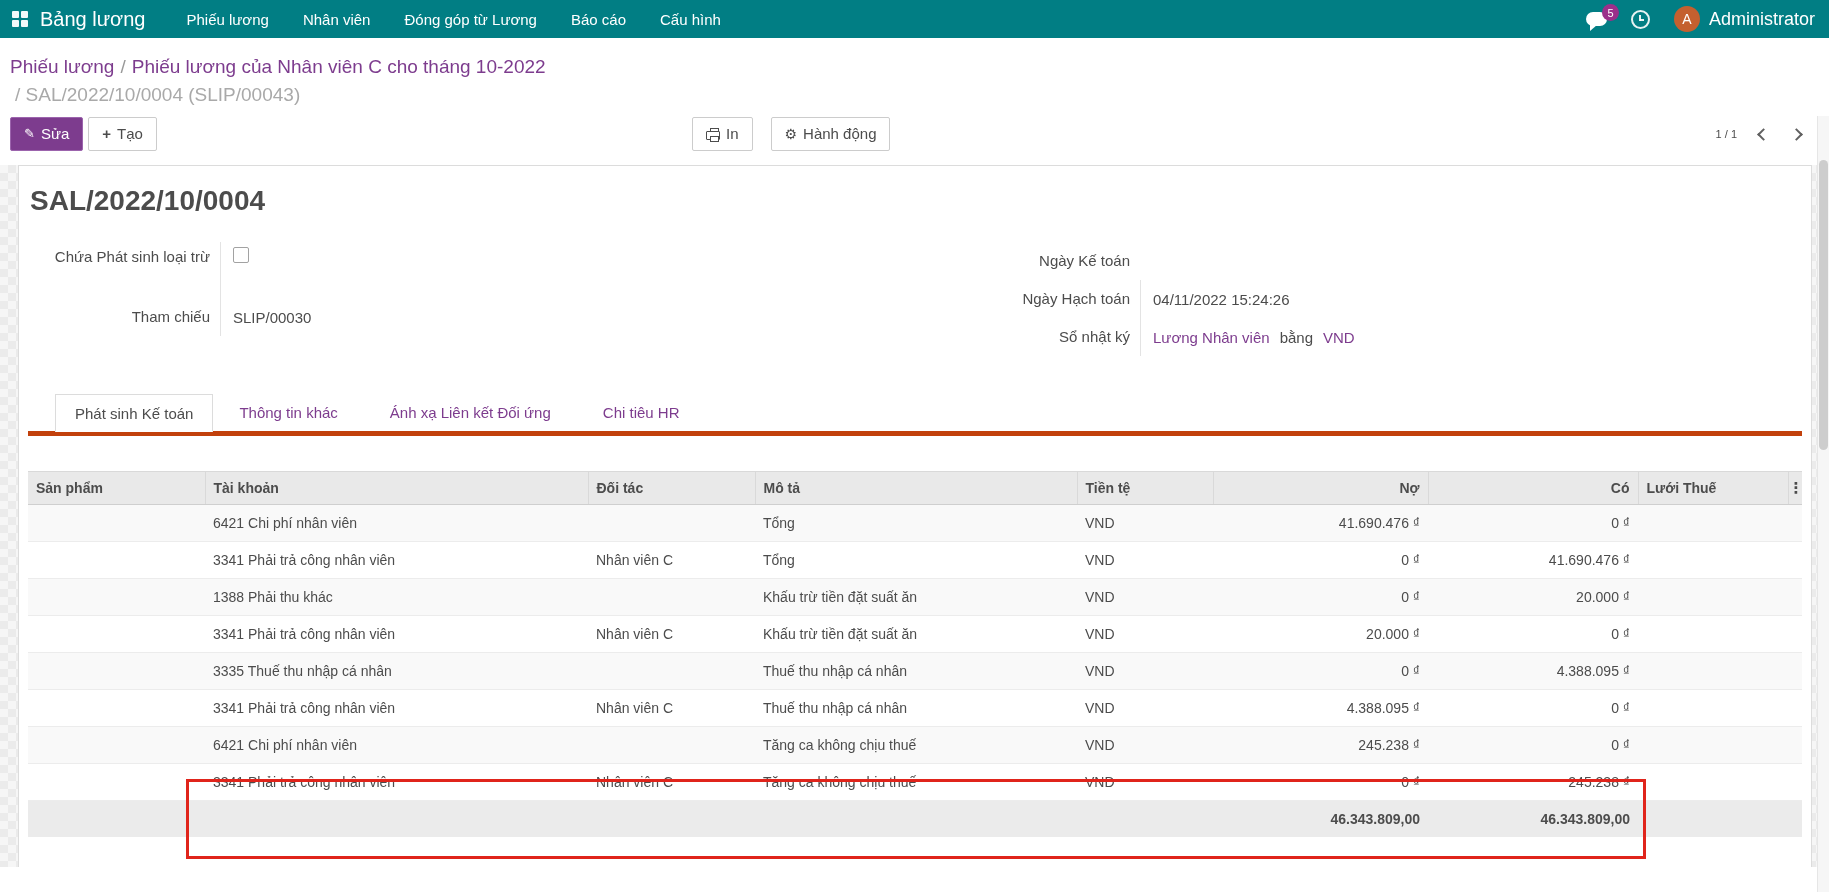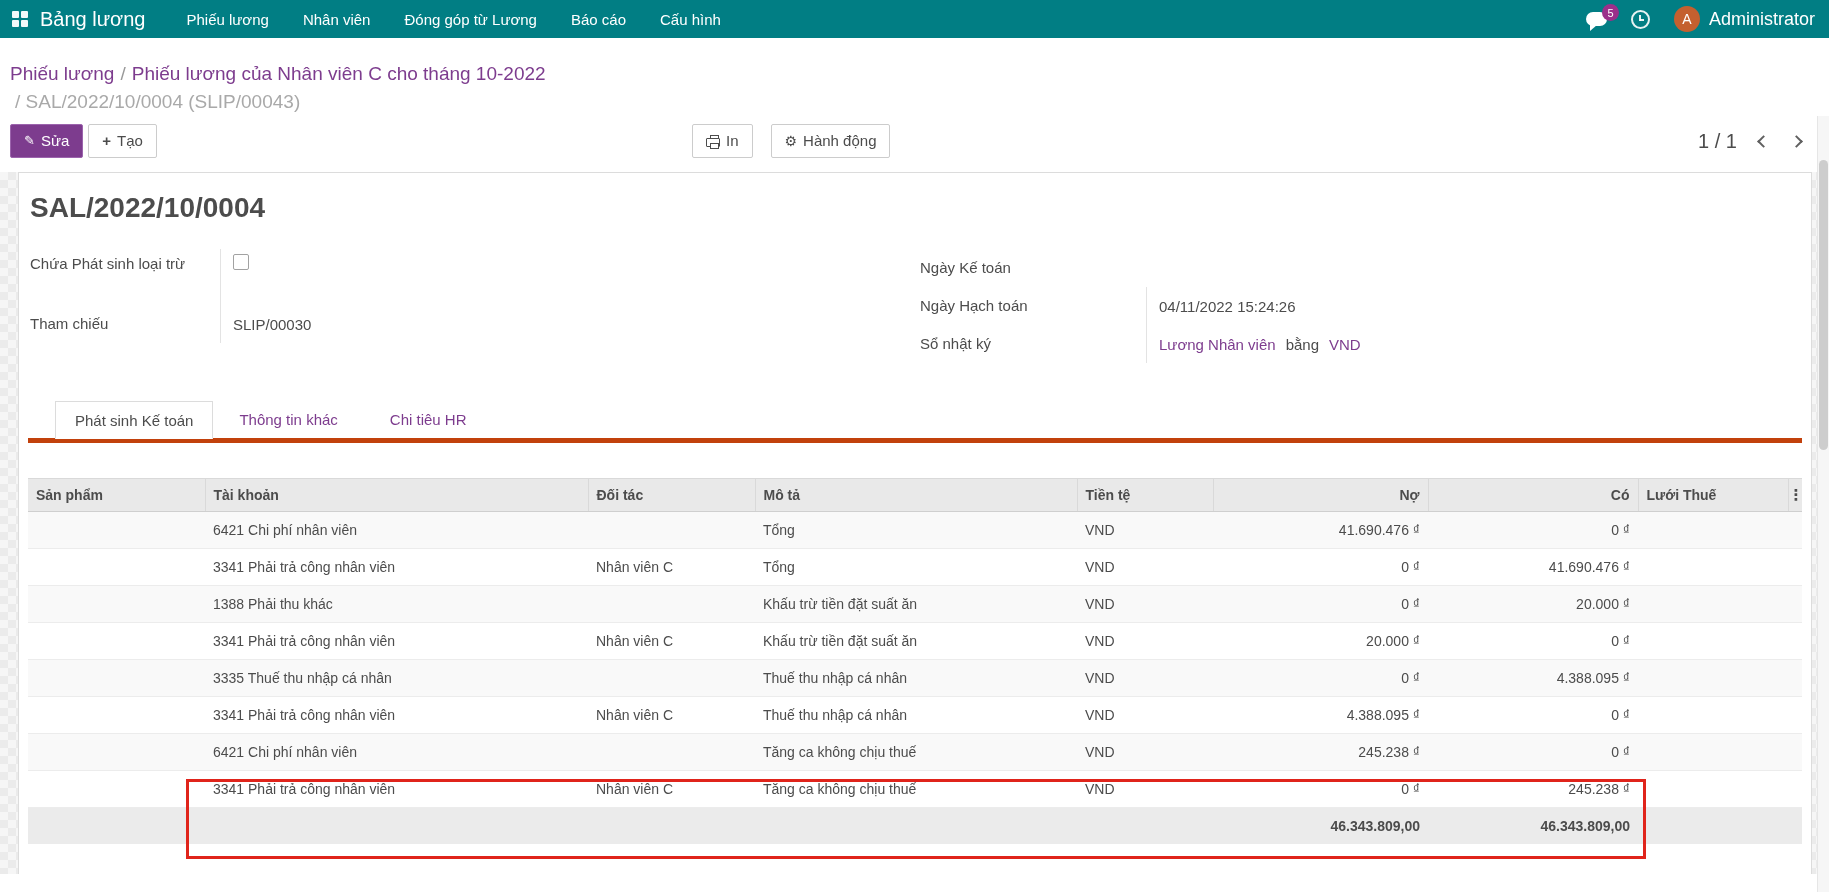--- a/index.html
+++ b/index.html
@@ -20,41 +20,41 @@
   .chat-ic::after { content:""; position:absolute; left:4px; bottom:-5px; width:0; height:0; border-top:6px solid #fff; border-right:7px solid transparent; }
   .chat-badge { position:absolute; top:-8px; right:-12px; min-width:17px; height:17px; border-radius:9px; background:#9b2f8a; color:#fff; font-size:11px; display:flex; align-items:center; justify-content:center; padding:0 4px; }
   .clock-ic { width:19px; height:19px; border:2px solid rgba(255,255,255,.9); border-radius:50%; position:relative; cursor:pointer; }
   .clock-ic::before { content:""; position:absolute; left:6px; top:3px; width:2px; height:6px; background:rgba(255,255,255,.9); }
   .clock-ic::after { content:""; position:absolute; left:7px; top:7px; width:4px; height:2px; background:rgba(255,255,255,.9); }
   .user-wrap { display:flex; align-items:center; gap:9px; cursor:pointer; }
   .avatar { width:26px; height:26px; border-radius:50%; background:#c4602f; color:#fff; font-size:14px; display:flex; align-items:center; justify-content:center; }
   .user-name { font-size:18px; }
 
   
-  .bc-area { padding:22px 10px 0 10px; }
+  .bc-area { padding:15px 10px 0 10px; }
   .bc-line { font-size:19px; line-height:28px; }
   .bc-link { color:#7d3c8e; cursor:pointer; }
   .bc-sep { color:#9a9a9a; padding:0 6px; }
   .bc-muted { color:#a9a9a9; }
   .bc-line2 { padding-left:5px; }
 
   
   .cp-row { display:flex; align-items:center; padding:8px 10px 10px 10px; position:relative; }
   .btn { display:inline-flex; align-items:center; font-size:15px; padding:6px 13px; border:1px solid #ccc; background:#fff; color:#4c4c4c; cursor:pointer; border-radius:2px; line-height:20px; }
   .btn + .btn { margin-left:5px; }
   .btn-purple { background:#7d3c8e; border-color:#9c64ad; color:#fff; }
   .pencil-ic { font-size:13px; margin-right:6px; }
   .plus-ic { font-weight:700; font-size:15px; margin-right:6px; }
   .gear-ic { font-size:14px; margin-right:6px; }
   .print-ic { position:relative; width:14px; height:9px; border:1px solid #4c4c4c; border-radius:1px; display:inline-block; margin:2px 6px 0 0; }
   .print-ic::before { content:""; position:absolute; left:3px; top:-4px; width:7px; height:3px; border:1px solid #4c4c4c; border-bottom:none; }
   .print-ic::after { content:""; position:absolute; left:3px; bottom:-3px; width:7px; height:4px; background:#fff; border:1px solid #4c4c4c; }
   .cp-center { position:absolute; left:692px; display:flex; }
   .cp-right { margin-left:auto; display:flex; align-items:center; gap:22px; padding-right:18px; }
-  .pager-val { font-size:20px; color:#4c4c4c; }
+  .pager-val { font-size:11px; color:#4c4c4c; }
   .chev { width:9px; height:9px; border-top:2px solid #606060; border-right:2px solid #606060; display:inline-block; cursor:pointer; }
   .chev-left { transform:rotate(-135deg); }
   .chev-right { transform:rotate(45deg); }
   .chev-group { display:flex; gap:24px; align-items:center; }
 
   
   .statusbar { height:42px; border-top:1px solid #e3e3e3; border-bottom:1px solid #e3e3e3; display:flex; align-items:center; padding:0 10px; background:#fff; }
   .sb-buttons { display:flex; gap:8px; }
   .sb-states { margin-left:auto; display:flex; align-items:center; height:100%; overflow:hidden; padding-right:2px; }
   .sb-state { font-size:14px; padding:0 24px; height:100%; display:flex; align-items:center; cursor:pointer; }
@@ -64,25 +64,25 @@
 
   
   .content { height:calc(892px - 38px - 110px - 42px); background-color:#f4f4f4;
     background-image:
       linear-gradient(45deg,#ebebeb 25%,transparent 25%,transparent 75%,#ebebeb 75%),
       linear-gradient(45deg,#ebebeb 25%,#f6f6f6 25%,#f6f6f6 75%,#ebebeb 75%);
     background-size:16px 16px; background-position:0 0,8px 8px; }
   .sheet { width:1794px; margin:4px 0 0 18px; background:#fff; border:1px solid #dcdcdc; border-bottom:none; height:100%; padding:16px 9px 0 9px; }
   .sheet-title { font-size:28px; font-weight:600; color:#4c4c4c; line-height:38px; padding-left:2px; }
 
-  .o-group { position:relative; height:114px; margin-top:22px; }
+  .o-group { position:relative; height:114px; margin-top:22px;text-align:right; }
   .grp-left { position:absolute; left:2px; top:0; width:640px; }
   .grp-right { position:absolute; left:886px; top:0; right:10px; }
   .f-row { display:grid; grid-template-columns:190px 1fr; min-height:38px; align-items:center; }
-  .grp-right .f-row { grid-template-columns:226px 1fr;margin-left:6px; }
+  .grp-right .f-row { grid-template-columns:226px 1fr; }
   .f-row.tall { min-height:56px; align-items:flex-start; }
   .f-label { font-size:15px; color:#4c4c4c; padding-right:10px; line-height:24px; }
   .f-row.tall .f-label { padding-top:3px; }
   .f-value { font-size:15px; border-left:1px solid #e3e3e3; padding-left:12px; align-self:stretch; display:flex; align-items:center; gap:10px; }
   .f-row.tall .f-value { align-items:flex-start; padding-top:5px; }
   .checkbox { width:16px; height:16px; border:1px solid #a2a2a2; border-radius:2px; background:#fff; cursor:pointer; display:inline-block; }
   .lnk { color:#7d3c8e; cursor:pointer; }
 
   
   .tabs { display:flex; align-items:flex-end; border-bottom:5px solid #c2410c; margin-top:42px; padding-left:27px; height:38px; }
@@ -208,20 +208,21 @@
               <span>bằng</span>
               <span class="lnk">VND</span>
             </div>
           </div>
         </div>
       </div>
 
       <div class="tabs">
         <div class="tab active">Phát sinh Kế toán</div>
         <div class="tab inactive">Thông tin khác</div>
+        <div class="tab inactive">Ánh xạ Liên kết Đối ứng</div>
         <div class="tab inactive">Chi tiêu HR</div>
       </div>
 
       <table class="lines">
         <colgroup>
           <col style="width:177px">
             <col style="width:383px">
             <col style="width:167px">
             <col style="width:322px">
           <col style="width:136px">

